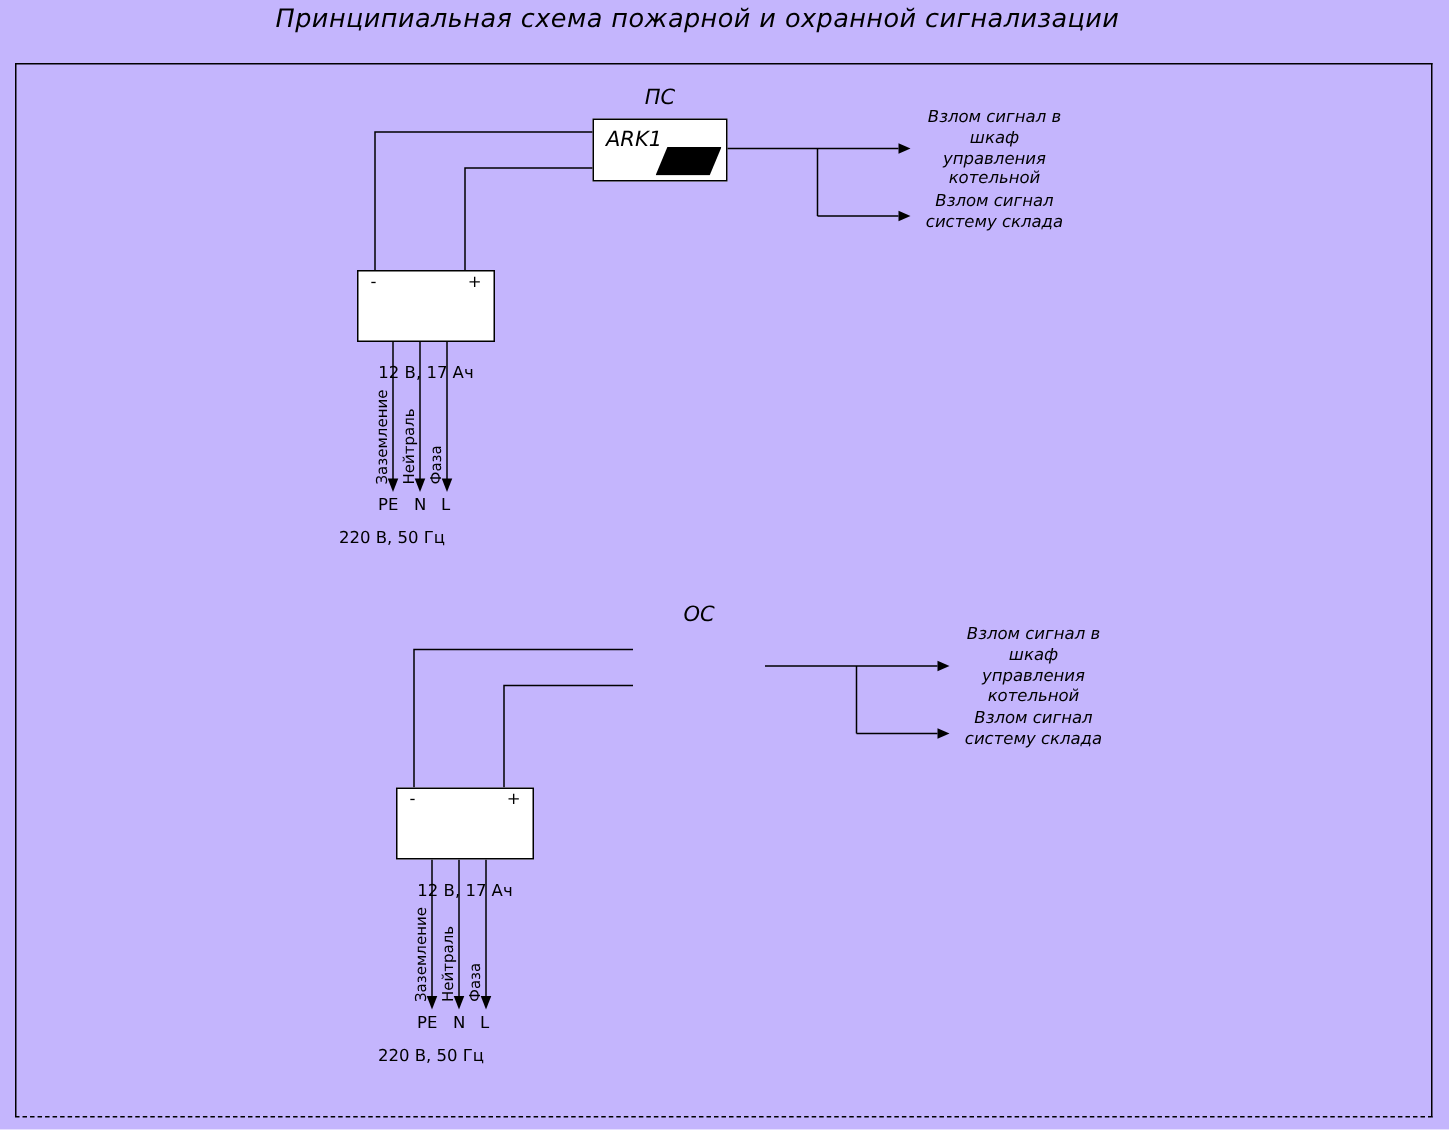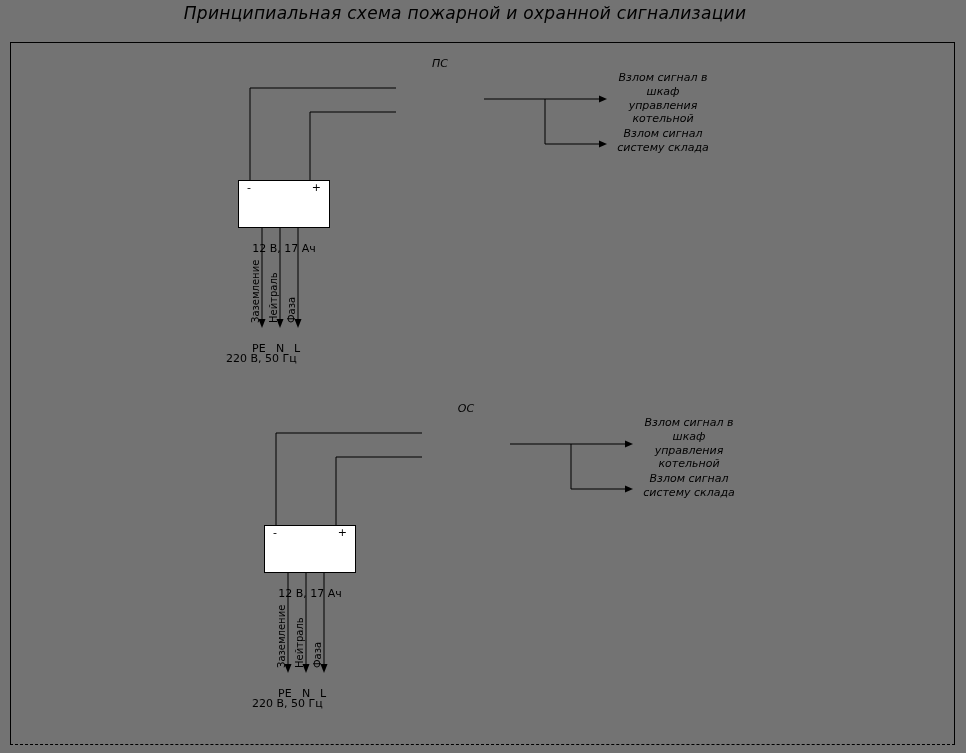--- a/index.html
+++ b/index.html
@@ -1,33 +1,33 @@
 <!DOCTYPE html>
 <html><head>
 <meta charset="utf-8">
 <style>
   * { margin:0; padding:0; box-sizing:border-box; }
   html,body { background:#ffffff; }
   body { font-family:"DejaVu Sans","Liberation Sans",sans-serif; color:#000; }
-  .canvas { position:relative; width:966px; height:753px; background:#737373; overflow:hidden; }
+  .canvas { position:relative; width:966px; height:753px; background:#c4b5fd; overflow:hidden; }
 
   .title { position:absolute; top:3px; left:0; width:930px; text-align:center;
            font-style:italic; font-size:17px; letter-spacing:0.3px; }
 
   .frame { position:absolute; left:10px; top:42px; width:945px; height:703px;
            border:1px solid #000; border-bottom:1px dashed #000; }
 
   .diagram { position:absolute; width:740px; height:330px; }
   .d1 { left:0px;  top:55px; }
   .d2 { left:26px; top:400px; }
 
   .wires { position:absolute; left:0; top:0; }
 
   .sys-label { position:absolute; left:395px; top:2px; width:90px; text-align:center;
-               font-style:italic; font-size:11px; }
+               font-style:italic; font-size:14px; }
 
   .device { position:absolute; left:395px; top:24px; width:90px; height:42px;
             border:1px solid #000; background:#fff; }
   .device-label { position:absolute; left:8px; top:5px; font-style:italic; font-size:14px; }
   .device-black { position:absolute; right:3px; bottom:3px; width:44px; height:19px;
                   background:#000; clip-path:polygon(18% 0, 100% 0, 82% 100%, 0 100%); }
 
   .out-text { position:absolute; width:110px; text-align:center;
               font-style:italic; font-size:11px; line-height:1.25; }
   .out1 { left:608px; top:16px; }
@@ -38,21 +38,21 @@
   .batt-minus { position:absolute; left:8px;  top:0px; }
   .batt-plus  { position:absolute; right:8px; top:0px; }
   .batt-cap   { position:absolute; left:0; top:21px; width:100%; text-align:center;margin-top:40px; }
 
   .wire-label { position:absolute; font-size:10px; white-space:nowrap;
                 transform:rotate(-90deg); transform-origin:0 0; }
   .wl1 { left:250px; top:268px; }
   .wl2 { left:268px; top:268px; }
   .wl3 { left:286px; top:268px; }
 
-  .term { position:absolute; top:275px; font-size:11px;margin-top:12px; }
+  .term { position:absolute; top:275px; font-size:11px; }
   .t1 { left:252px; } .t2 { left:276px; } .t3 { left:294px; }
 
   .power { position:absolute; left:226px; top:297px; width:118px; text-align:left;
            font-size:11px; }
 </style>
 </head>
 <body>
 
 <div class="canvas">
 
@@ -75,20 +75,24 @@
         <polygon points="599,40.5 607,44 599,47.5"></polygon>
         <polygon points="599,85.5 607,89 599,92.5"></polygon>
         <polygon points="258.5,264 265.5,264 262,273"></polygon>
         <polygon points="276.5,264 283.5,264 280,273"></polygon>
         <polygon points="294.5,264 301.5,264 298,273"></polygon>
       </g>
     </svg>
 
     <div class="sys-label">ПС</div>
 
+    <div class="device">
+      <div class="device-label">ARK1</div>
+      <div class="device-black"></div>
+    </div>
 
     <div class="out-text out1">
       <div>Взлом сигнал в шкаф</div>
       <div>управления</div>
       <div>котельной</div>
     </div>
     <div class="out-text out2">
       <div>Взлом сигнал</div>
       <div>систему склада</div>
     </div>

